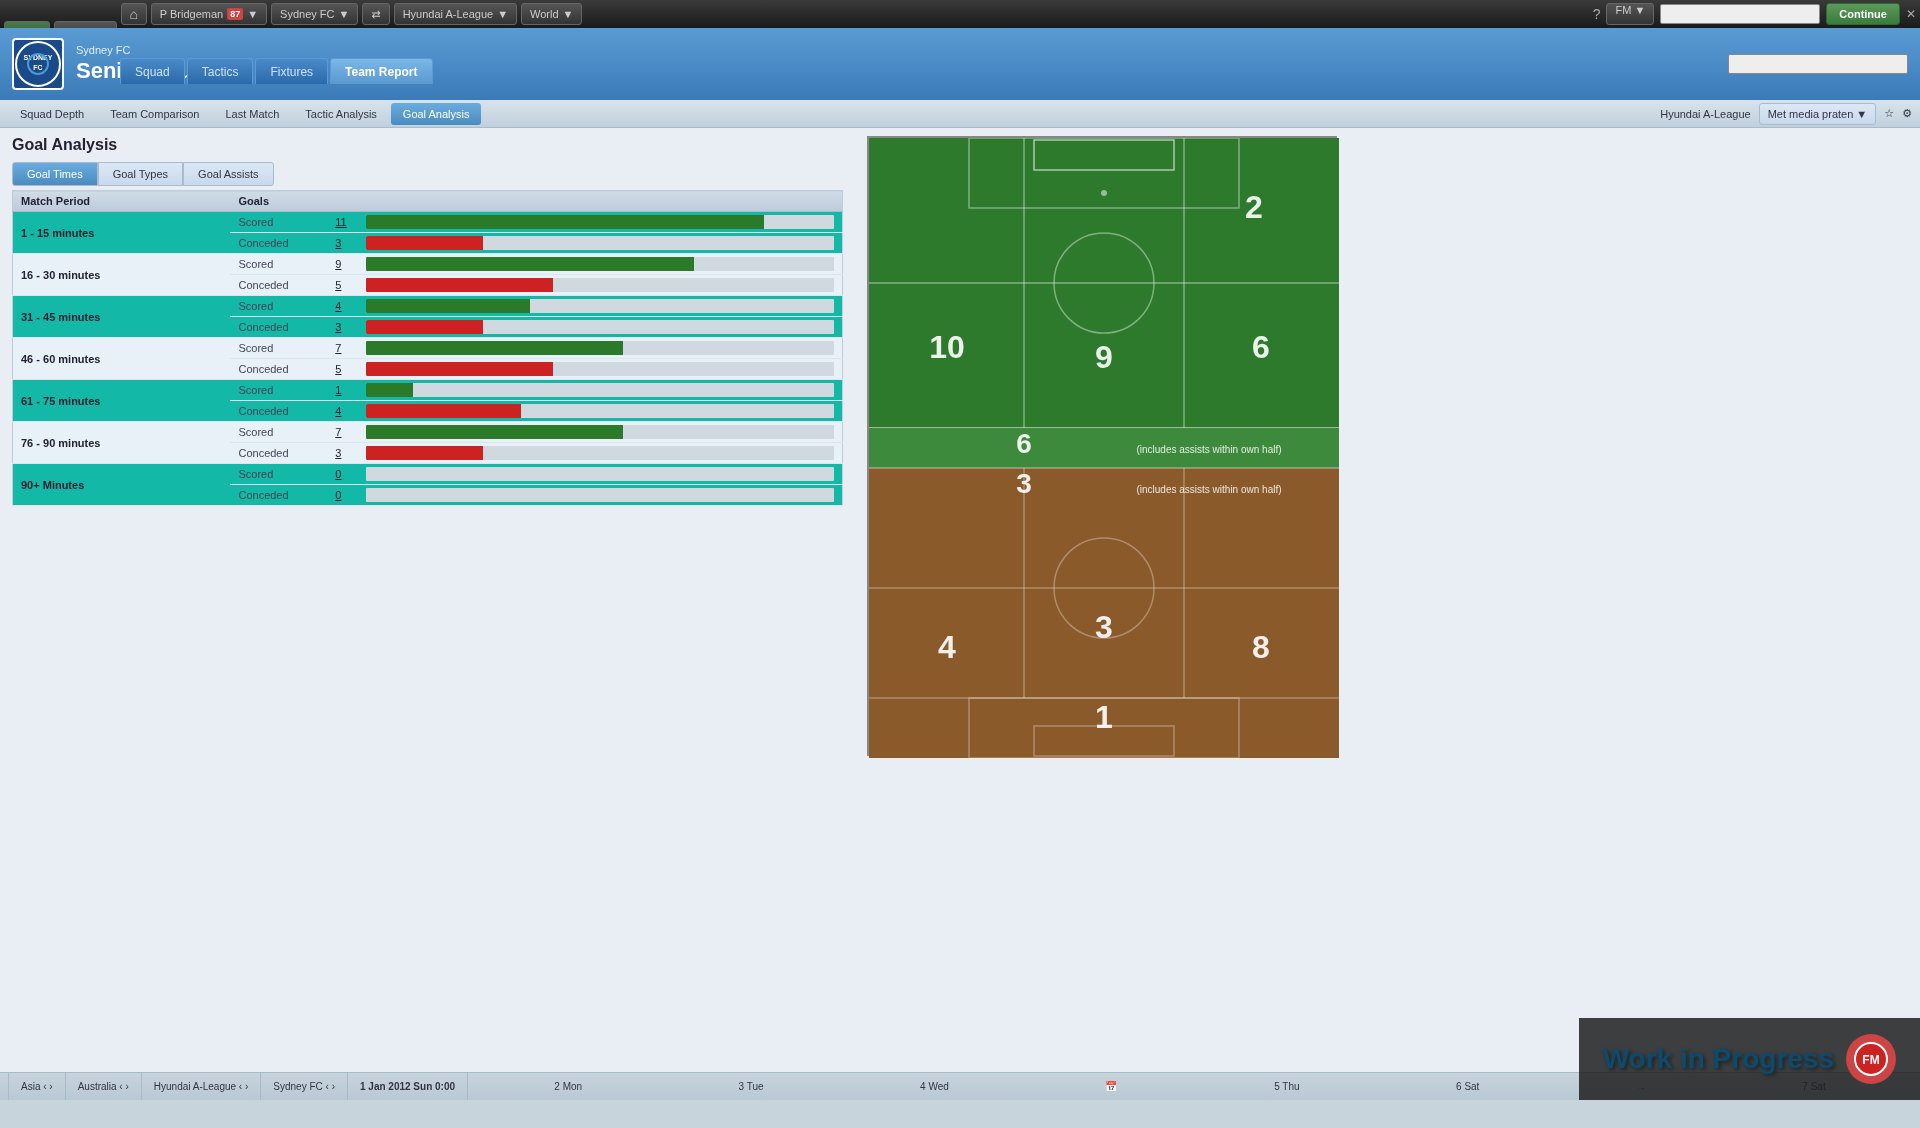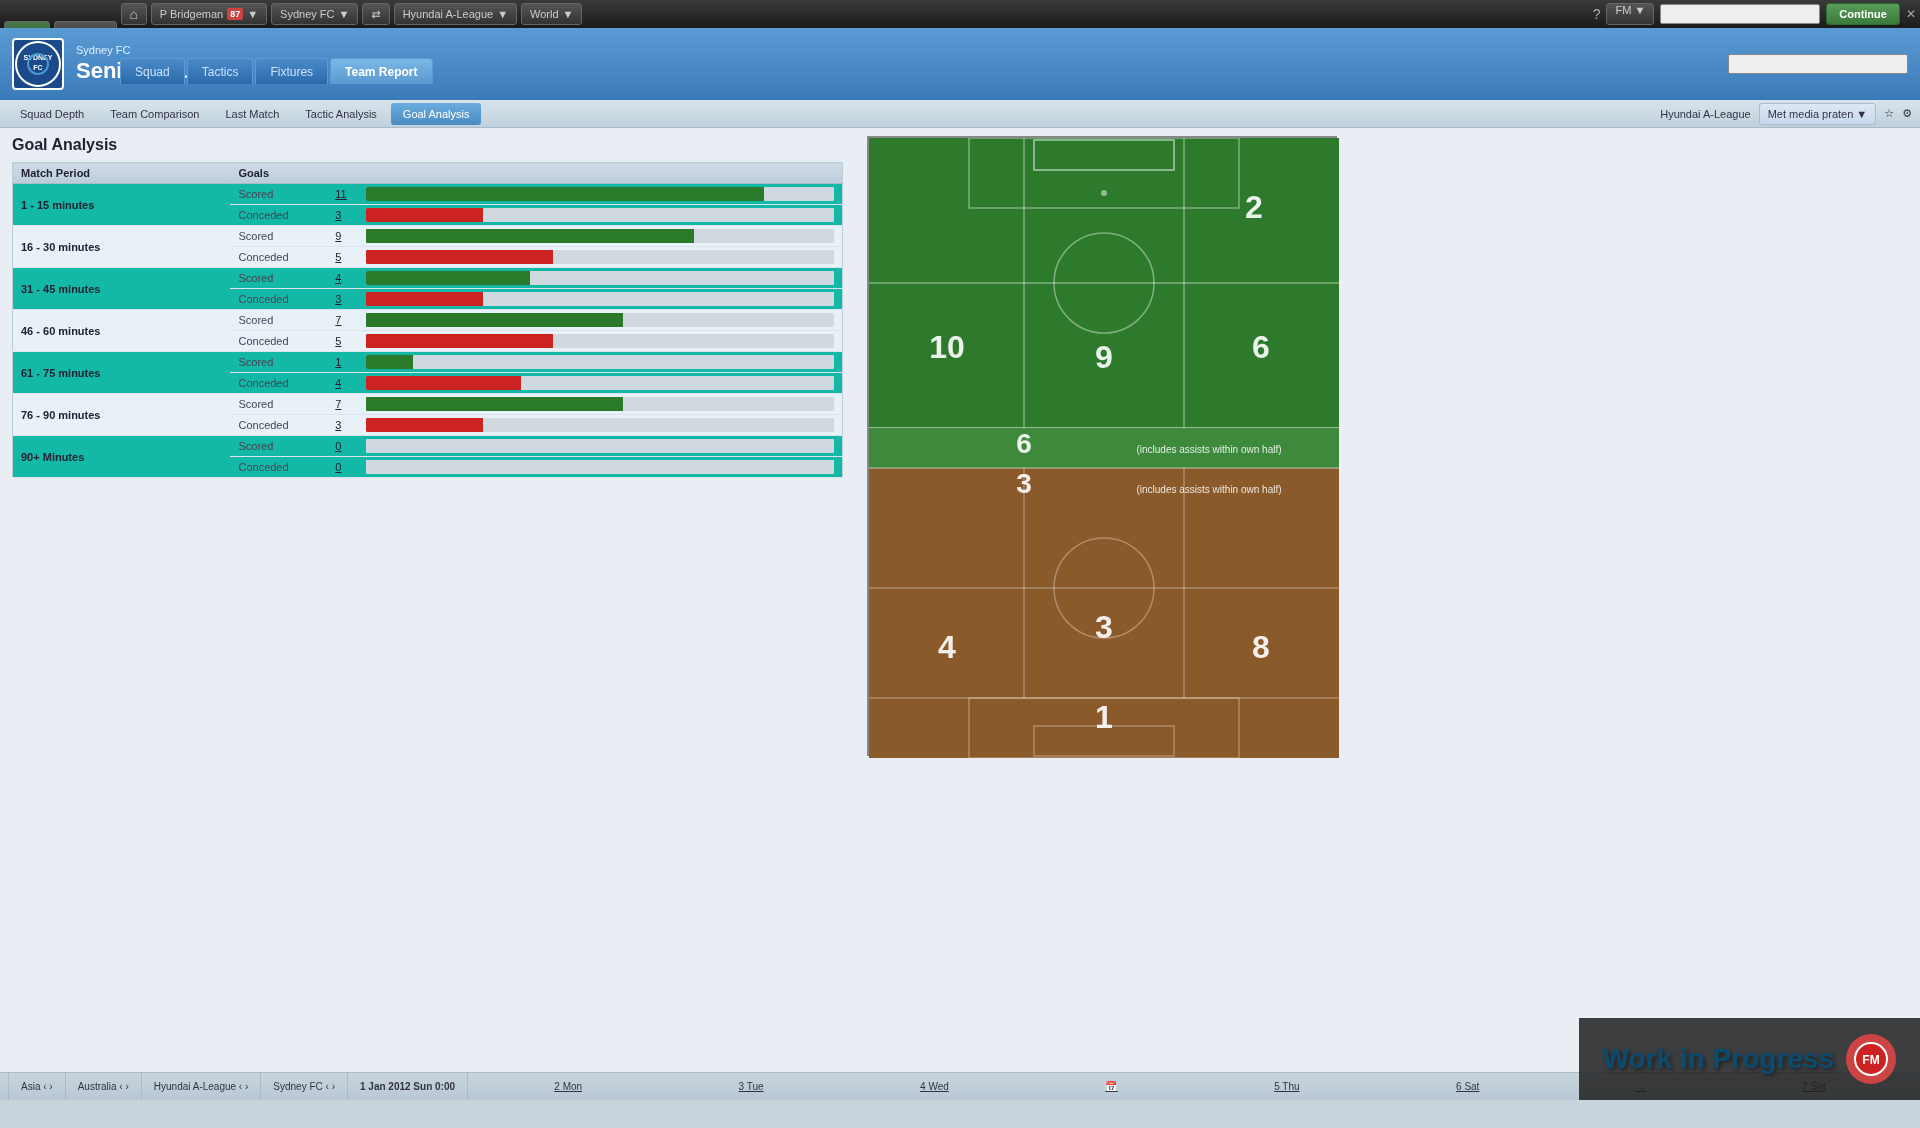--- a/index.html
+++ b/index.html
@@ -434,20 +434,25 @@
     <span style="cursor:pointer;">⚙</span>
   </div>
 </div>
 
 <div class="main-area">
 
   <div class="left-panel">
     <div class="page-title">Goal Analysis</div>
 
 
+    <div class="tab-row">
+      <button class="tab-btn active">Goal Times</button>
+      <button class="tab-btn">Goal Types</button>
+      <button class="tab-btn">Goal Assists</button>
+    </div>
 
     <table class="data-table">
       <thead>
         <tr>
           <th>Match Period</th>
           <th colspan="3">Goals</th>
         </tr>
       </thead>
       <tbody id="table-body">
       <tr class="row-period">
@@ -653,21 +658,21 @@
     </div>
   </div>
 </div>
 
 <div class="status-bar">
   <div class="status-item">Asia ‹ ›</div>
   <div class="status-item">Australia ‹ ›</div>
   <div class="status-item">Hyundai A-League ‹ ›</div>
   <div class="status-item">Sydney FC ‹ ›</div>
   <div class="status-item" style="font-weight:bold;">1 Jan 2012  Sun 0:00</div>
-  <div style="flex:1;display:flex;justify-content:space-around;align-items:flex-end;padding:0 8px;text-decoration:underline;">
+  <div style="flex:1;display:flex;justify-content:space-around;align-items:flex-end;padding:0 8px;">
     <span>2 Mon</span>
     <span>3 Tue</span>
     <span>4 Wed</span>
     <span style="cursor:pointer;">📅</span>
     <span>5 Thu</span>
     <span>6 Sat</span>
     <span style="cursor:pointer;">→</span>
     <span>7 Sat</span>
   </div>
 </div>

